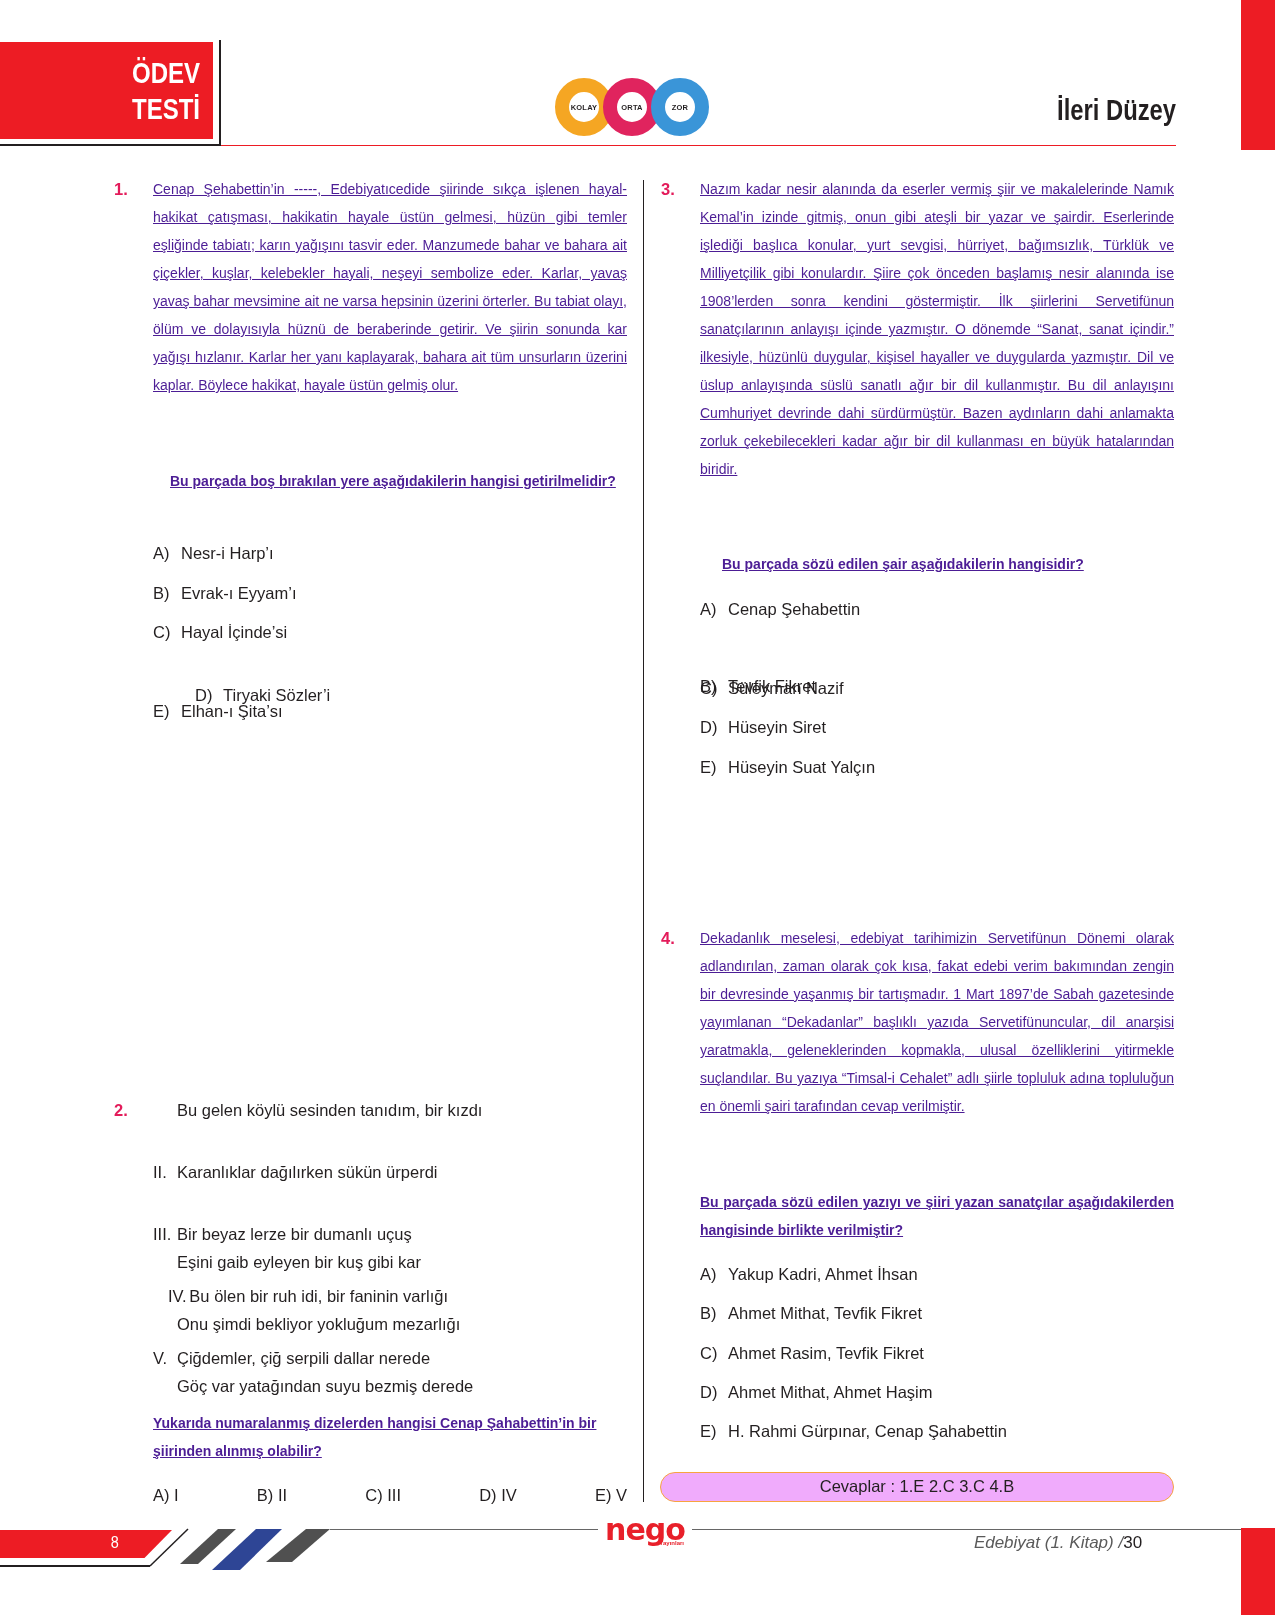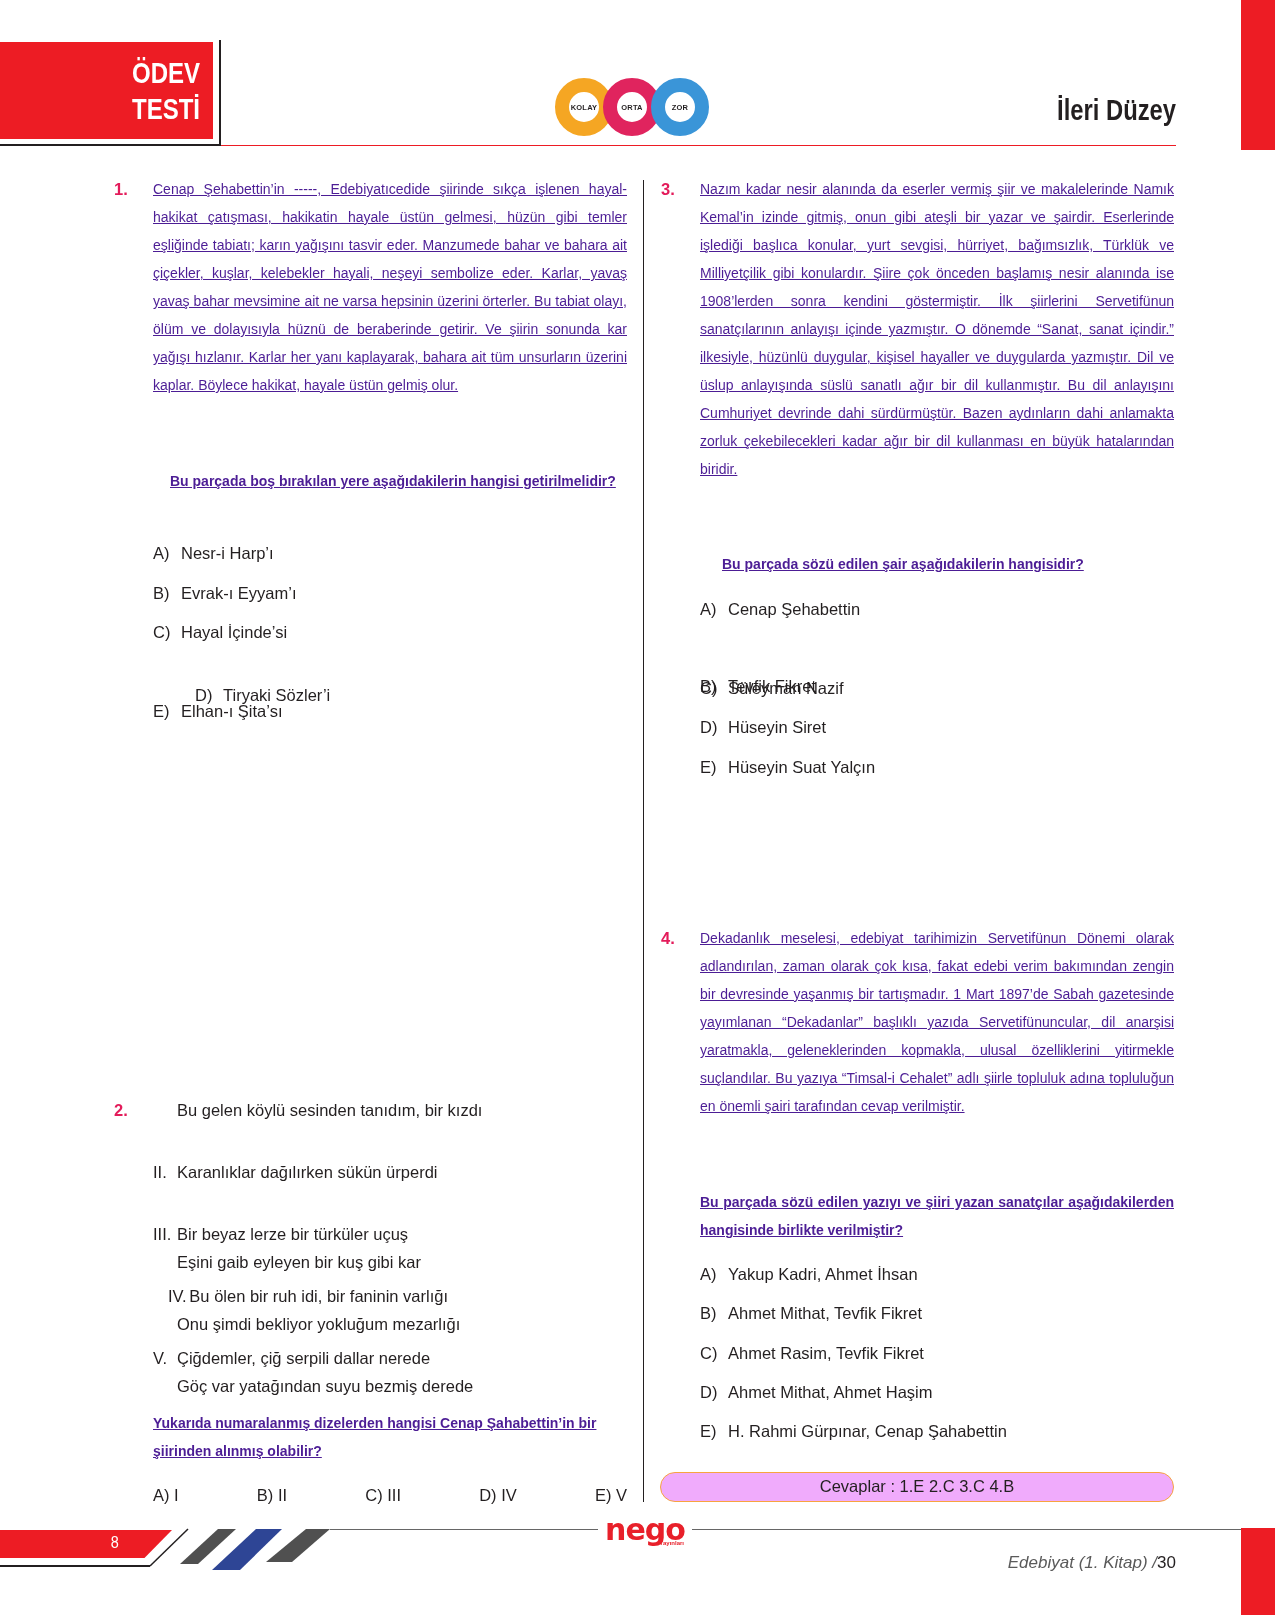--- a/index.html
+++ b/index.html
@@ -56,21 +56,21 @@
     }
     .foot-red-ext { left: 0; top: 1530px; width: 172px; height: 28px; background: #ed1c24;
       clip-path: polygon(0 0, 100% 0, 84% 100%, 0 100%); }
     .page-left { left: 110px; top: 1533px; color: #fff; font-size: 17px; transform: scaleX(0.85); }
     .foot-underline { left: 0; top: 1565px; width: 150px; height: 1.5px; background: #231f20; }
     .foot-rule-mid { left: 330px; top: 1529px; width: 268px; height: 1px; background: #666; }
     .foot-rule-right { left: 692px; top: 1529px; width: 549px; height: 1px; background: #666; }
     .logo { left: 600px; top: 1512px; width: 90px; height: 36px; }
     .logo-text { font-size: 30px; font-weight: bold; color: #e8202a; letter-spacing: -1px; font-family: "DejaVu Sans", sans-serif; }
     .logo-sub { position: absolute; right: 6px; bottom: 2px; font-size: 6px; color: #e8202a; font-weight: bold; }
-    .book-title { left: 940px; top: 1533px; width: 236px; text-align: right; font-size: 17px; color: #5a5a5a; margin-top: 20px; }
+    .book-title { left: 940px; top: 1533px; width: 236px; text-align: center; font-size: 17px; color: #5a5a5a; }
     .book-title i { font-style: italic; }
     .book-title b { font-weight: normal; color: #231f20; }
   </style>
 </head>
 <body>
 
 <div class="abs badge-wrap"></div>
 <div class="abs" style="left:0;top:42px;width:200px;height:97px;display:flex;flex-direction:column;align-items:flex-end;justify-content:center;color:#fff;font-weight:bold;font-size:30px;line-height:36px;">
   <span style="display:inline-block;transform:scaleX(0.8);transform-origin:right center;">ÖDEV</span>
   <span style="display:inline-block;transform:scaleX(0.8);transform-origin:right center;">TESTİ</span>
@@ -109,21 +109,21 @@
 
 <div>
   <div class="qnum" style="left:114px;top:1101px;">2.</div>
   <div class="verse" style="left:153px;top:1096px;">
     <div class="ind">Bu gelen köylü sesinden tanıdım, bir kızdı</div>
   </div>
   <div class="verse" style="left:153px;top:1158px;">
     <div><span class="rn">II.</span><span>Karanlıklar dağılırken sükün ürperdi</span></div>
   </div>
   <div class="verse" style="left:153px;top:1220px;">
-    <div><span class="rn">III.</span><span>Bir beyaz lerze bir türküler uçuş</span></div>
+    <div><span class="rn">III.</span><span>Bir beyaz lerze bir dumanlı uçuş</span></div>
     <div class="ind">Eşini gaib eyleyen bir kuş gibi kar</div>
   </div>
   <div class="verse" style="left:153px;top:1282px;text-align:center;">
     <div><span class="rn">IV.</span><span>Bu ölen bir ruh idi, bir faninin varlığı</span></div>
     <div class="ind">Onu şimdi bekliyor yokluğum mezarlığı</div>
   </div>
   <div class="verse" style="left:153px;top:1344px;">
     <div><span class="rn">V.</span><span>Çiğdemler, çiğ serpili dallar nerede</span></div>
     <div class="ind">Göç var yatağından suyu bezmiş derede</div>
   </div>

